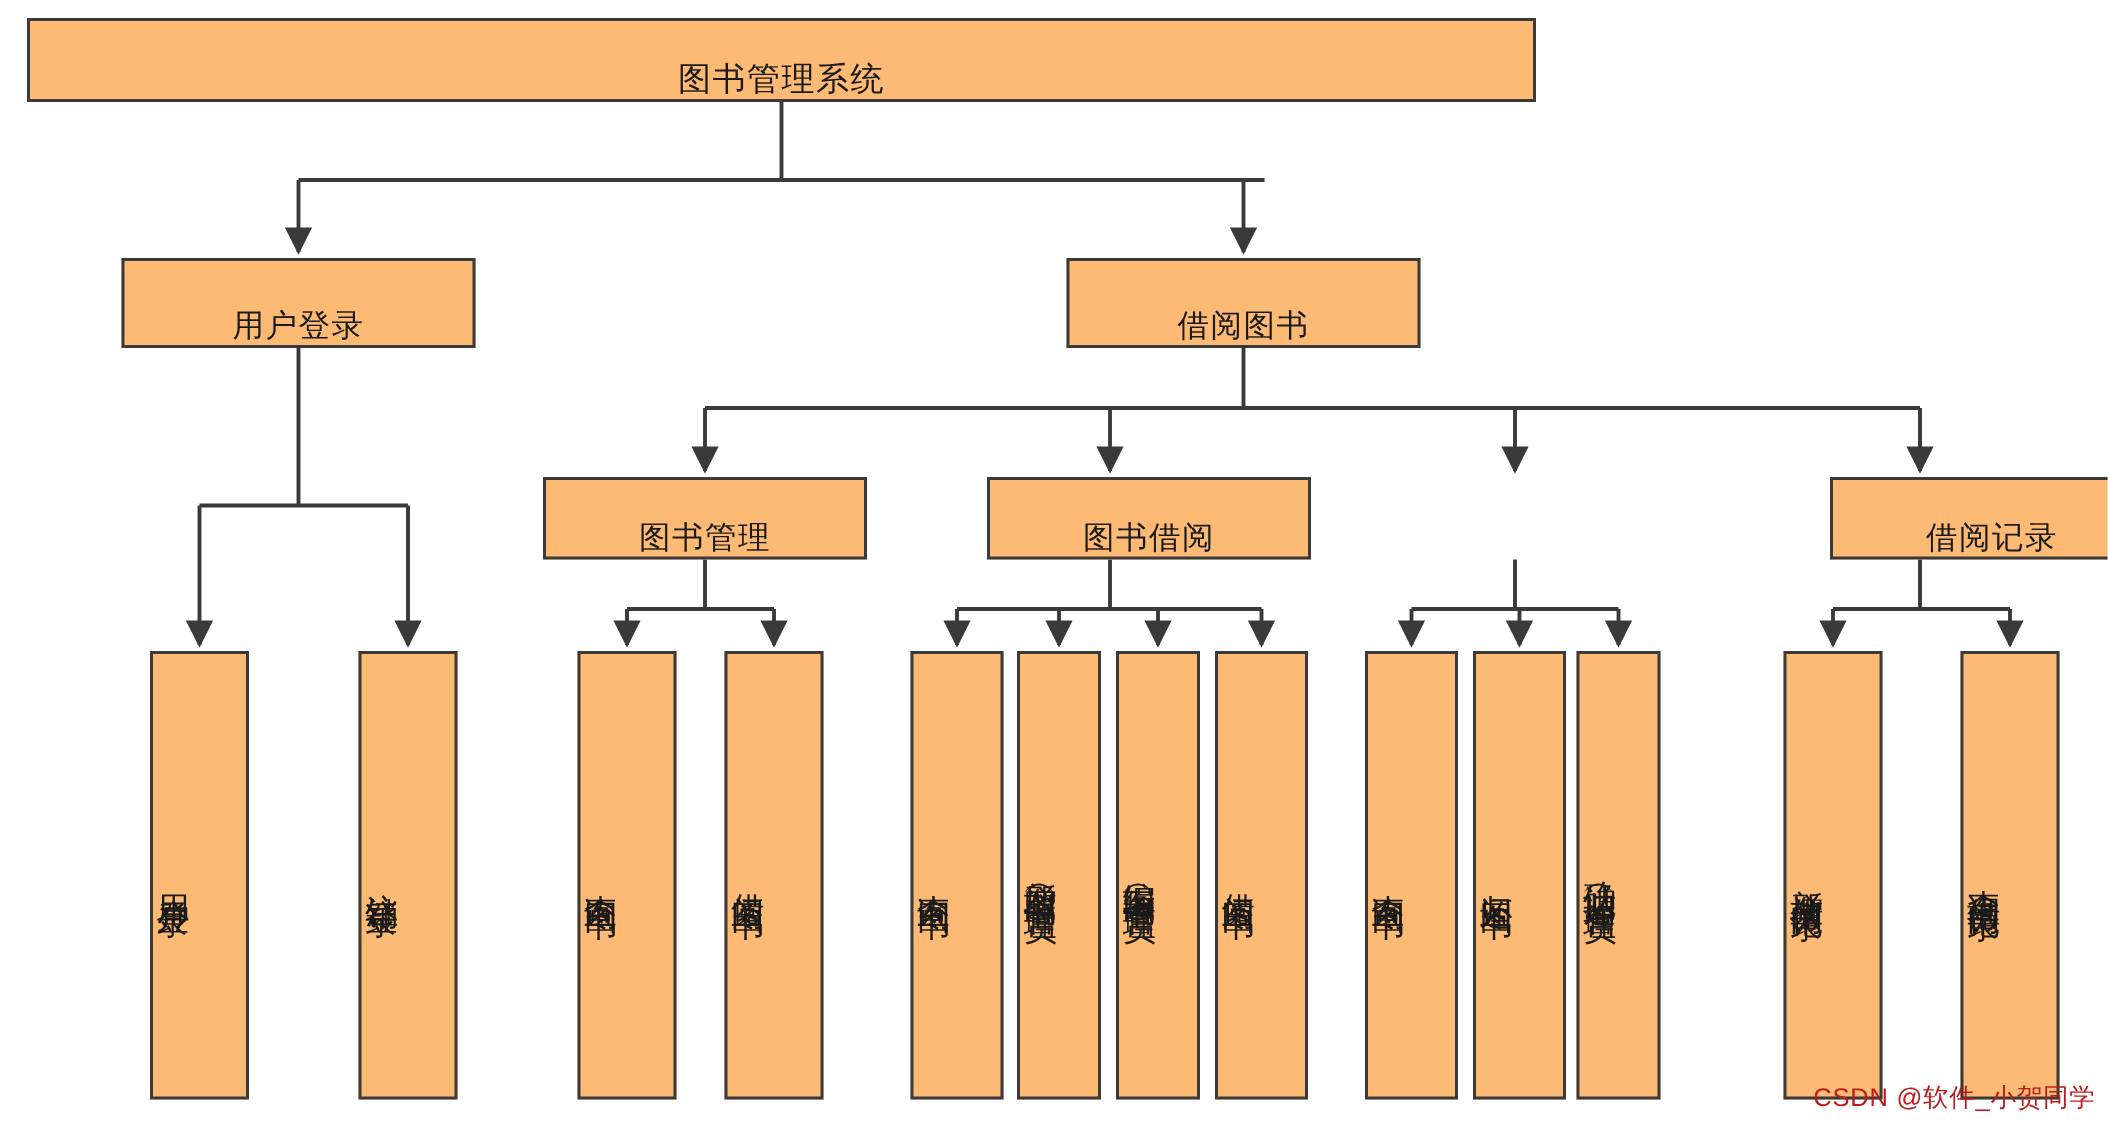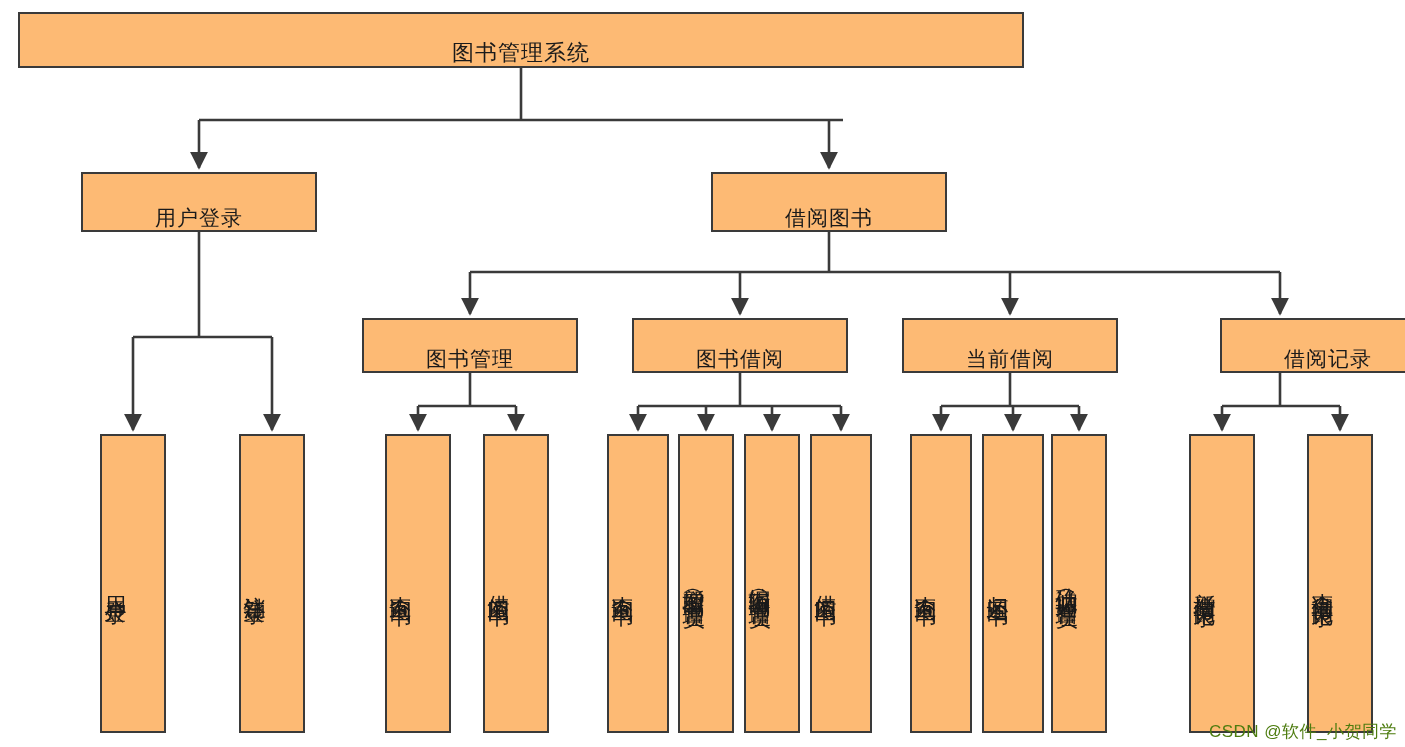--- a/index.html
+++ b/index.html
@@ -51,21 +51,21 @@
   .node.vert .vtext{
     writing-mode:vertical-rl;
     text-orientation:upright;
     display:block;
   }
   #watermark{
     position:absolute;
     right:8px;
     bottom:4px;
     font-size:17px;
-    color:#4d7c0f;
+    color:#b91c1c;
     letter-spacing:0.5px;
     z-index:3;
     white-space:nowrap;
     font-family:"Liberation Sans","DejaVu Sans",sans-serif;
   }
 </style>
 </head>
 <body>
 
 <div id="diagram">
@@ -127,25 +127,22 @@
   <div class="node horiz" style="left:81px;top:172px;width:236px;height:60px;">
     <span>用户登录</span>
   </div>
   <div class="node horiz" style="left:711px;top:172px;width:236px;height:60px;">
     <span>借阅图书</span>
   </div>
 
   <div class="node horiz" style="left:362px;top:318px;width:216px;height:55px;">
     <span>图书管理</span>
   </div>
-  <div class="node horiz" style="left:632px;top:318px;width:216px;height:55px;">
+  <div class="node horiz" style="left:658px;top:318px;width:216px;height:55px;">
     <span>图书借阅</span>
-  </div>
-  <div class="node horiz" style="left:902px;top:318px;width:216px;height:55px;">
-    <span>当前借阅</span>
   </div>
   <div class="node horiz" style="left:1172px;top:318px;width:216px;height:55px;margin-left:48px;">
     <span>借阅记录</span>
   </div>
 
   <div class="node vert" style="left:100px;top:434px;width:66px;height:299px;">
     <span class="vtext">用户登录</span>
   </div>
   <div class="node vert" style="left:239px;top:434px;width:66px;height:299px;">
     <span class="vtext">注销登录</span>

